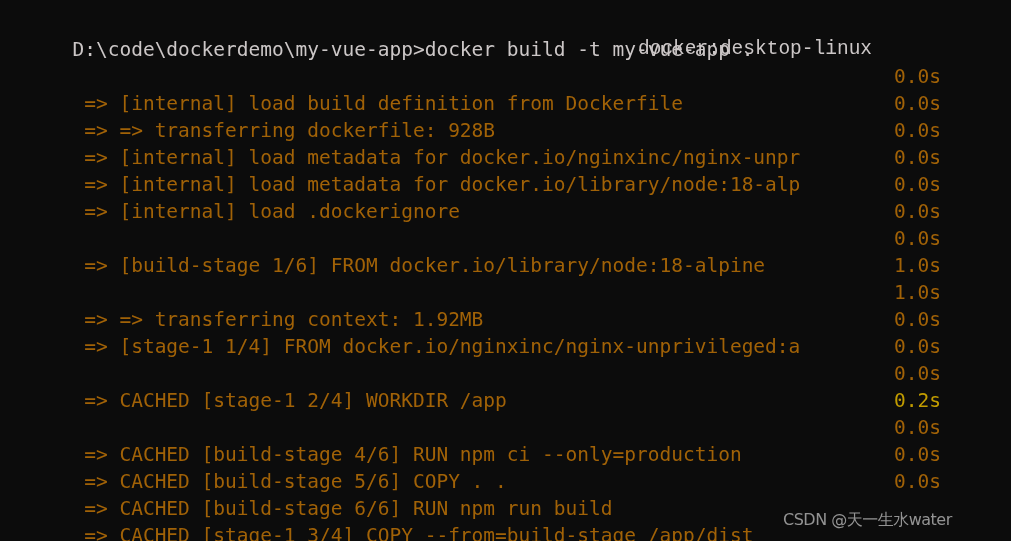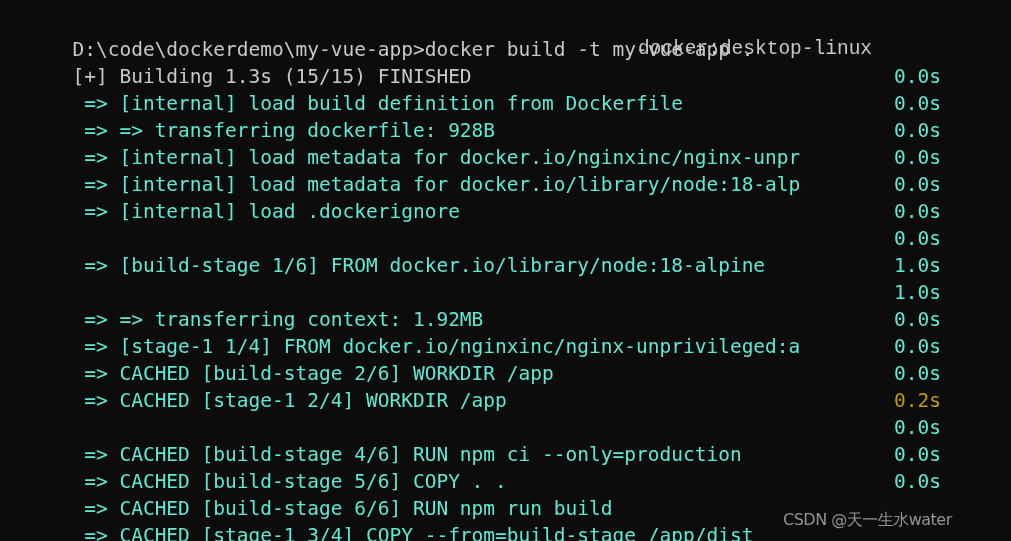--- a/index.html
+++ b/index.html
@@ -36,21 +36,21 @@
     display: inline-block;
     white-space: pre;
   }
   .time {
     position: absolute;
     left: 894px;
     top: 0;
     white-space: pre;
   }
   .c-white  { color: #ccc7c7; }
-  .c-blue   { color: #5eead4; }
+  .c-blue   { color: #a16207; }
   .c-yellow { color: #c19c00; }
   .c-red    { color: #c50f1f; }
 
   
   #watermark {
     position: absolute;
     left: 783px;
     top: 508px;
     font-family: "DejaVu Sans", "Liberation Sans", sans-serif;
     font-size: 16px;
@@ -67,21 +67,21 @@
 
 <div id="terminal">
 
   <div class="term-body">
 
     <div class="line">
       <span class="txt c-white">D:\code\dockerdemo\my-vue-app&gt;docker build -t my-vue-app .</span>
     </div>
 
     <div class="line">
-      <span class="txt c-white">[+] Building 1.3s (15/15) FINISHED</span><span class="txt c-white" style="position:absolute;left:638px;top:0;font-family:Liberation Mono, monospace;">docker:desktop-linux</span>
+      <span class="txt c-white" style="position:absolute;left:638px;top:0;font-family:Liberation Mono, monospace;">docker:desktop-linux</span>
     </div>
 
     <div class="line">
       <span class="txt c-blue"> =&gt; [internal] load build definition from Dockerfile</span>
       <span class="time c-blue">0.0s</span>
     </div>
     <div class="line">
       <span class="txt c-blue"> =&gt; =&gt; transferring dockerfile: 928B</span>
       <span class="time c-blue">0.0s</span>
     </div>
@@ -109,21 +109,20 @@
     </div>
     <div class="line">
       <span class="txt c-blue"> =&gt; =&gt; transferring context: 1.92MB</span>
       <span class="time c-blue">1.0s</span>
     </div>
     <div class="line">
       <span class="txt c-blue"> =&gt; [stage-1 1/4] FROM docker.io/nginxinc/nginx-unprivileged:a</span>
       <span class="time c-blue">0.0s</span>
     </div>
     <div class="line">
-      <span class="txt c-blue"> =&gt; CACHED [build-stage 2/6] WORKDIR /app</span>
       <span class="time c-blue">0.0s</span>
     </div>
     <div class="line">
       <span class="txt c-blue"> =&gt; CACHED [stage-1 2/4] WORKDIR /app</span>
       <span class="time c-blue">0.0s</span>
     </div>
     <div class="line">
       <span class="time c-yellow">0.2s</span>
     </div>
     <div class="line">

